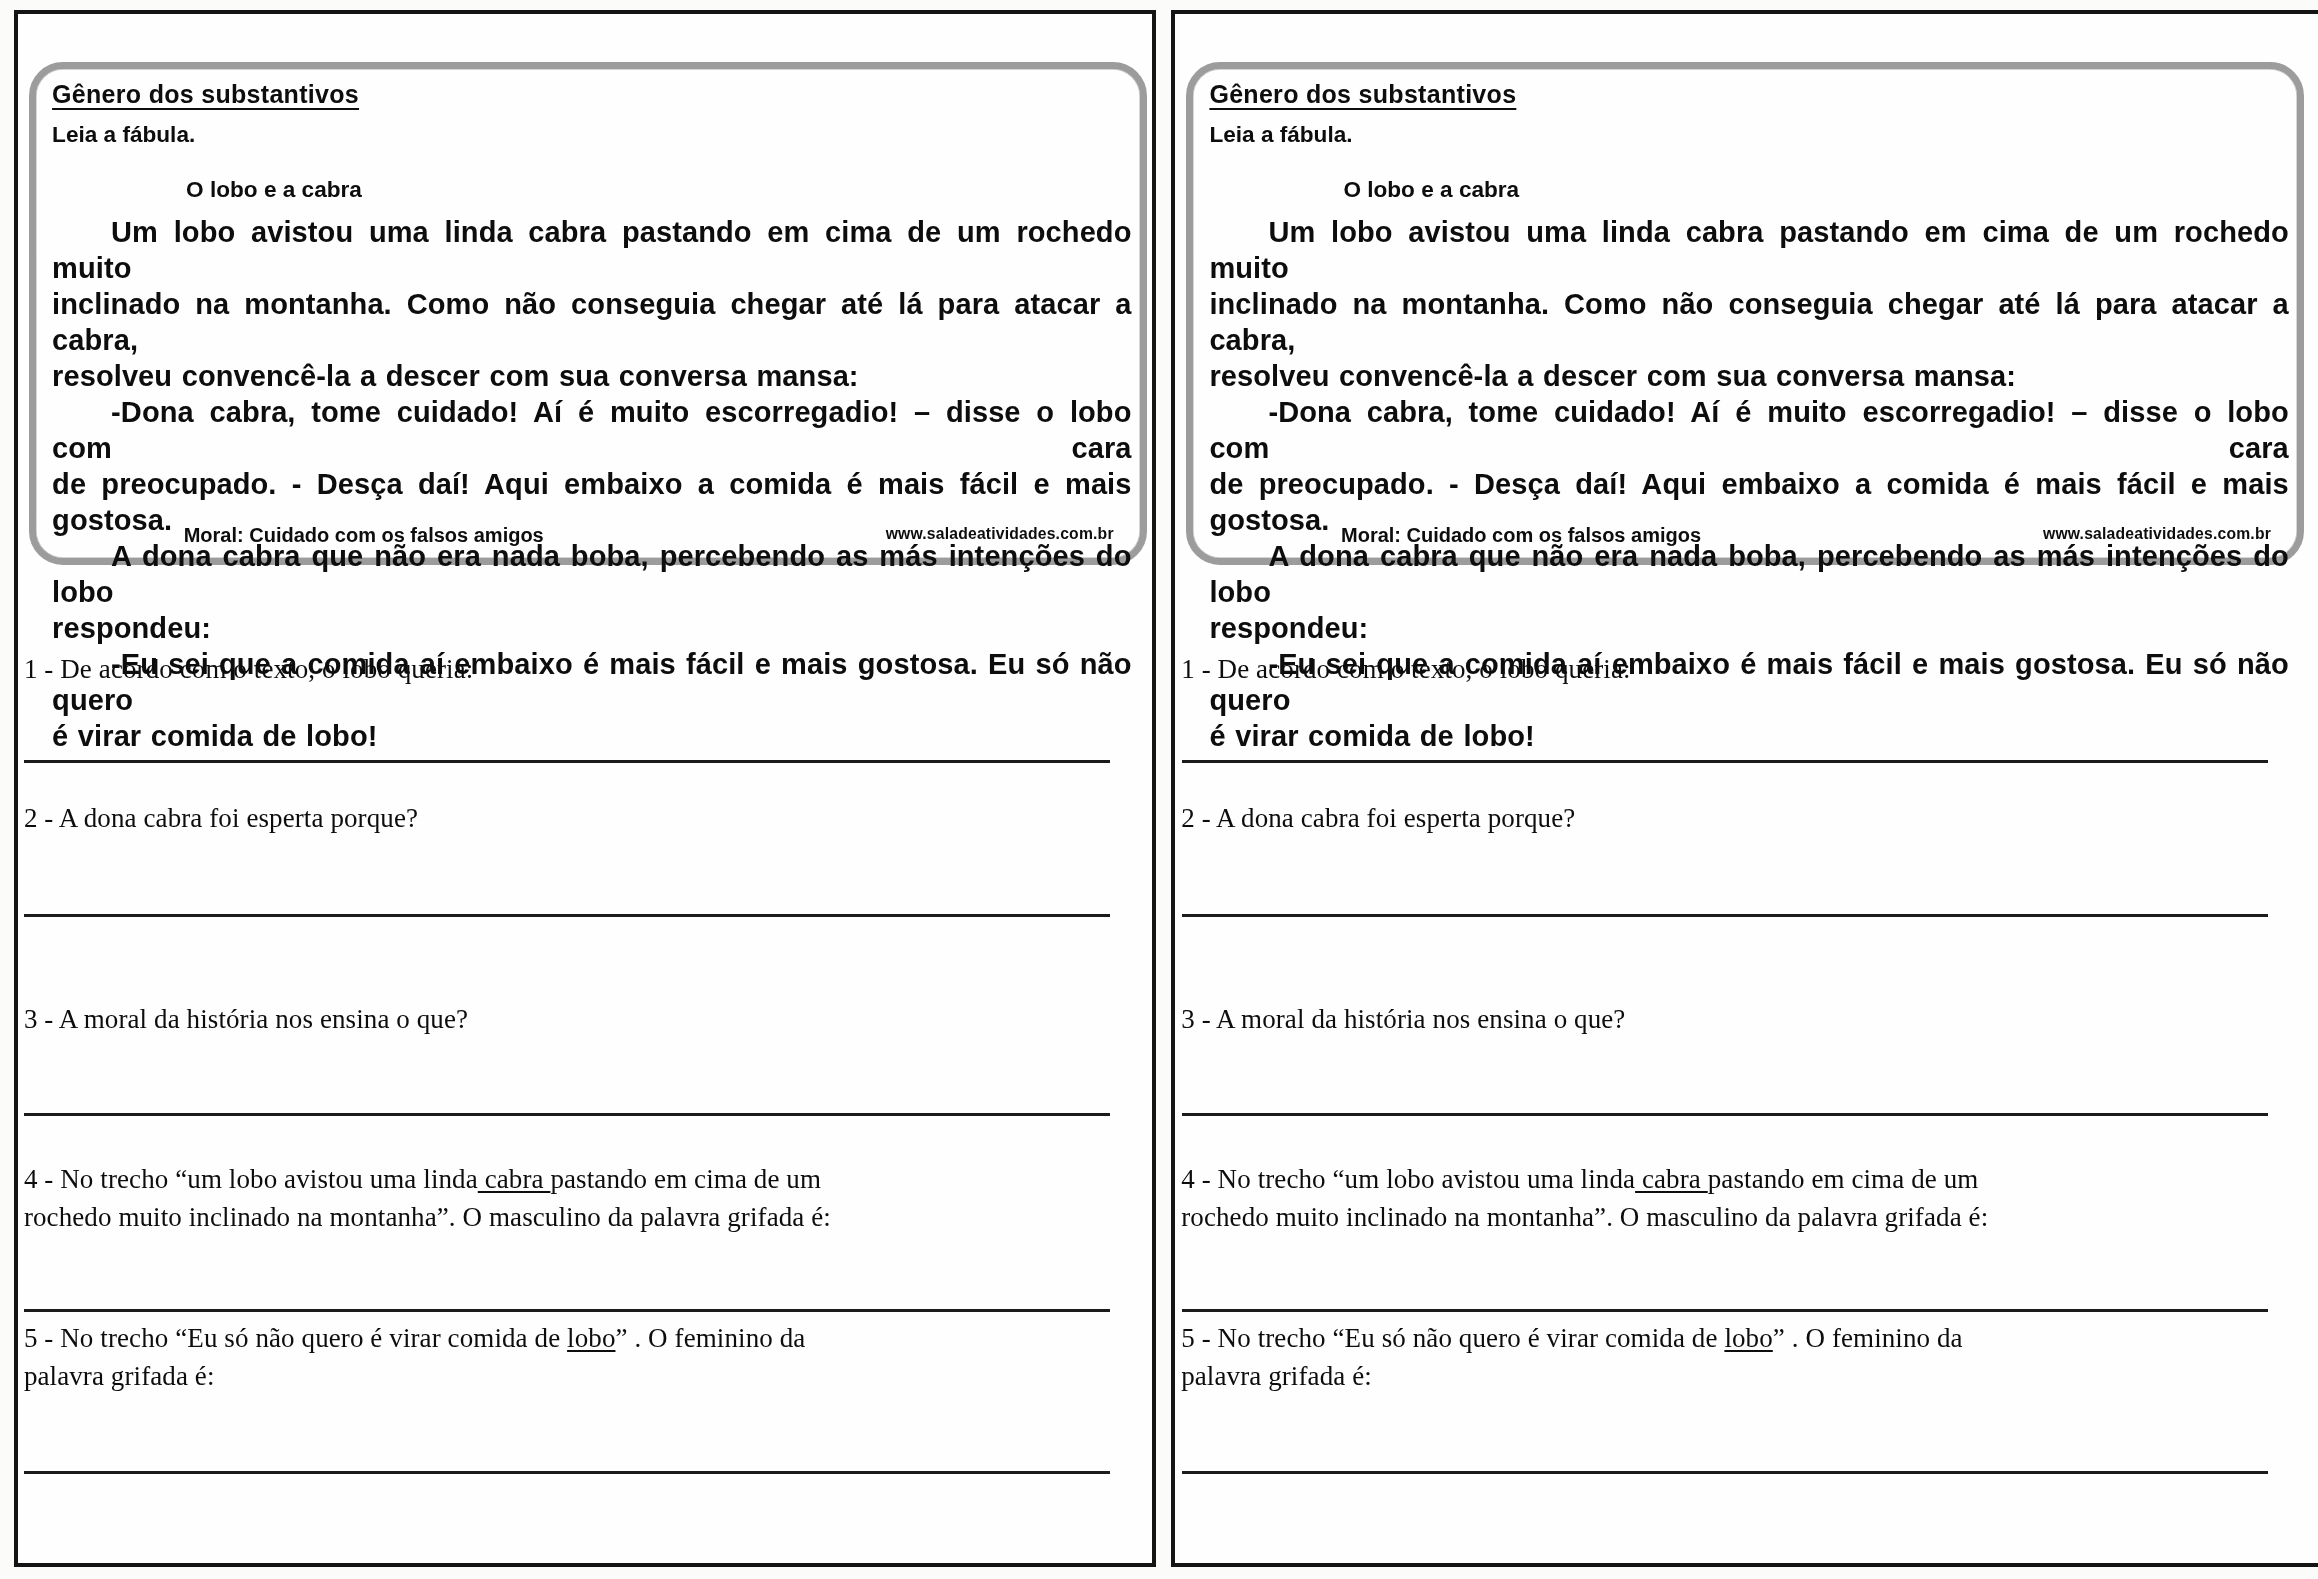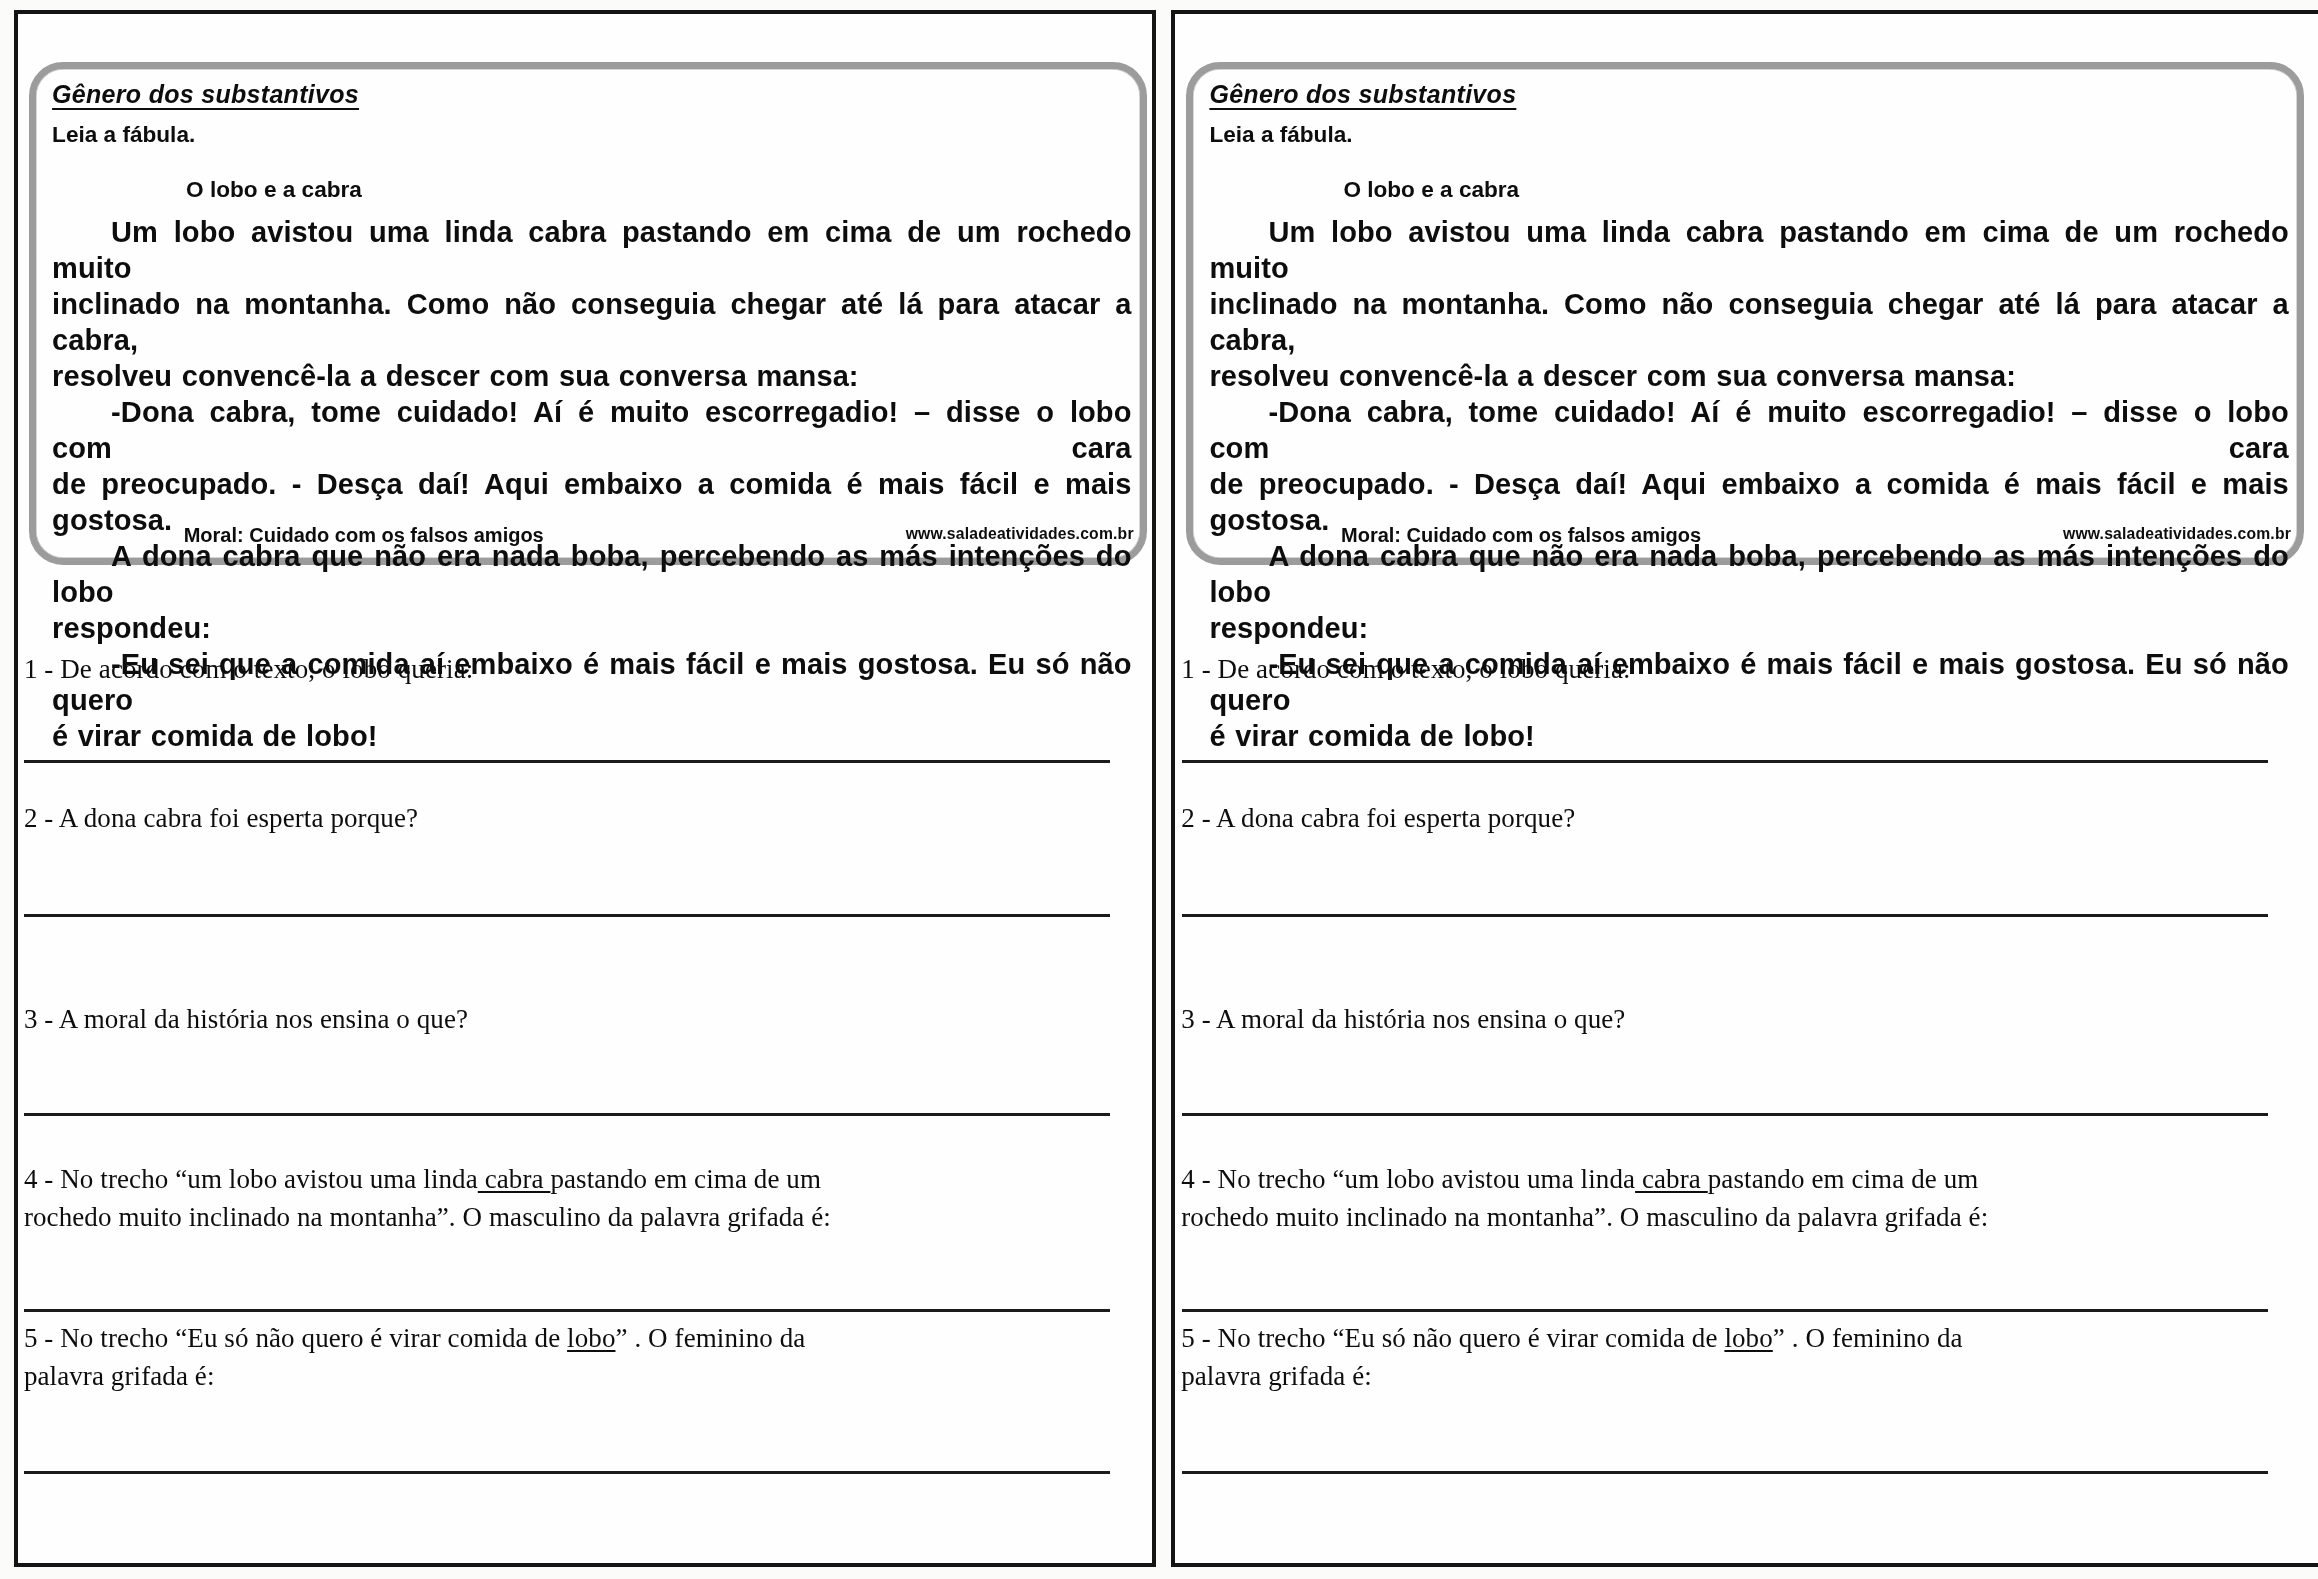--- a/index.html
+++ b/index.html
@@ -10,29 +10,29 @@
   .panel { position:absolute; top:9.6px; height:1557px; border:4.8px solid #141414; background:#fefefe; }
   .panel-left  { left:13.7px;  width:1142px; }
   .panel-right { left:1171px; width:1153px; }
 
   
   .fable-box { position:absolute; left:11px; top:48px; width:1118px; height:503px;
                border:7.5px solid #9c9c9c; border-radius:34px; background:#fefefe;
                padding:11px 8.2px 5.5px 16.4px; box-shadow:inset 0 0 0 0.7px #c7c7c7; }
   .fb-title { font-size:25px; font-weight:bold; line-height:29px; letter-spacing:0.3px;
               text-decoration:underline; text-decoration-thickness:2.1px; text-underline-offset:4.8px;
-              margin-bottom:9.6px;font-style:italic; }
+              margin-bottom:9.6px; }
   .fb-leia  { font-size:22.6px; font-weight:bold; line-height:27px; margin-bottom:12.3px;margin-top:12px; }
   .fb-head  { font-size:22.6px; font-weight:bold; line-height:27px; margin-left:134px; margin-bottom:11px;margin-top:28px; }
   .fb-line  { font-size:29px; font-weight:bold; line-height:36px; letter-spacing:0.1px;
               word-spacing:1.4px; white-space:nowrap; }
   .fb-line.just { white-space:normal; text-align:justify; text-align-last:justify; }
   .fb-line.ind  { text-indent:59px; }
   .fb-moral { position:absolute; left:148px; bottom:11px; font-size:20px; font-weight:bold; }
-  .fb-site  { position:absolute; right:6px; bottom:15px; font-size:15.7px; font-weight:bold;
+  .fb-site  { position:absolute; right:26px; bottom:15px; font-size:15.7px; font-weight:bold;
               letter-spacing:0.2px; }
 
   
   .q { position:absolute; left:6.2px; right:38px; font-family:"Liberation Serif", serif;
        font-size:27px; line-height:38px; letter-spacing:0.1px; }
   .q .u { text-decoration:underline; text-decoration-thickness:2.1px; text-underline-offset:3.4px; }
   .q-line { white-space:nowrap; }
   .pos-q1 { top:636px; } .pos-q2 { top:785px; } .pos-q3 { top:986px; }
   .pos-q4 { top:1146px; } .pos-q5 { top:1305px; }
 

